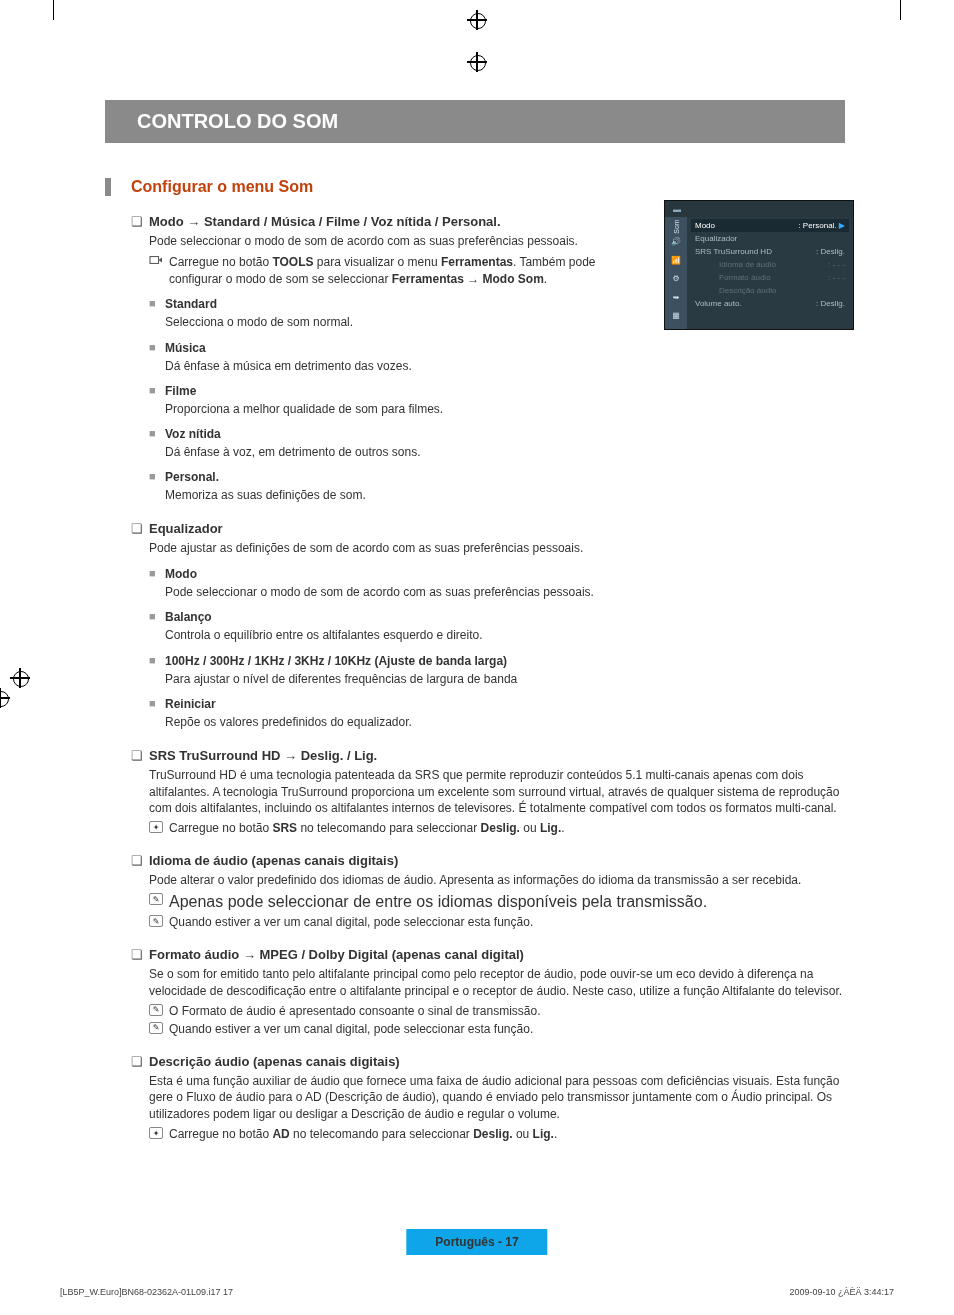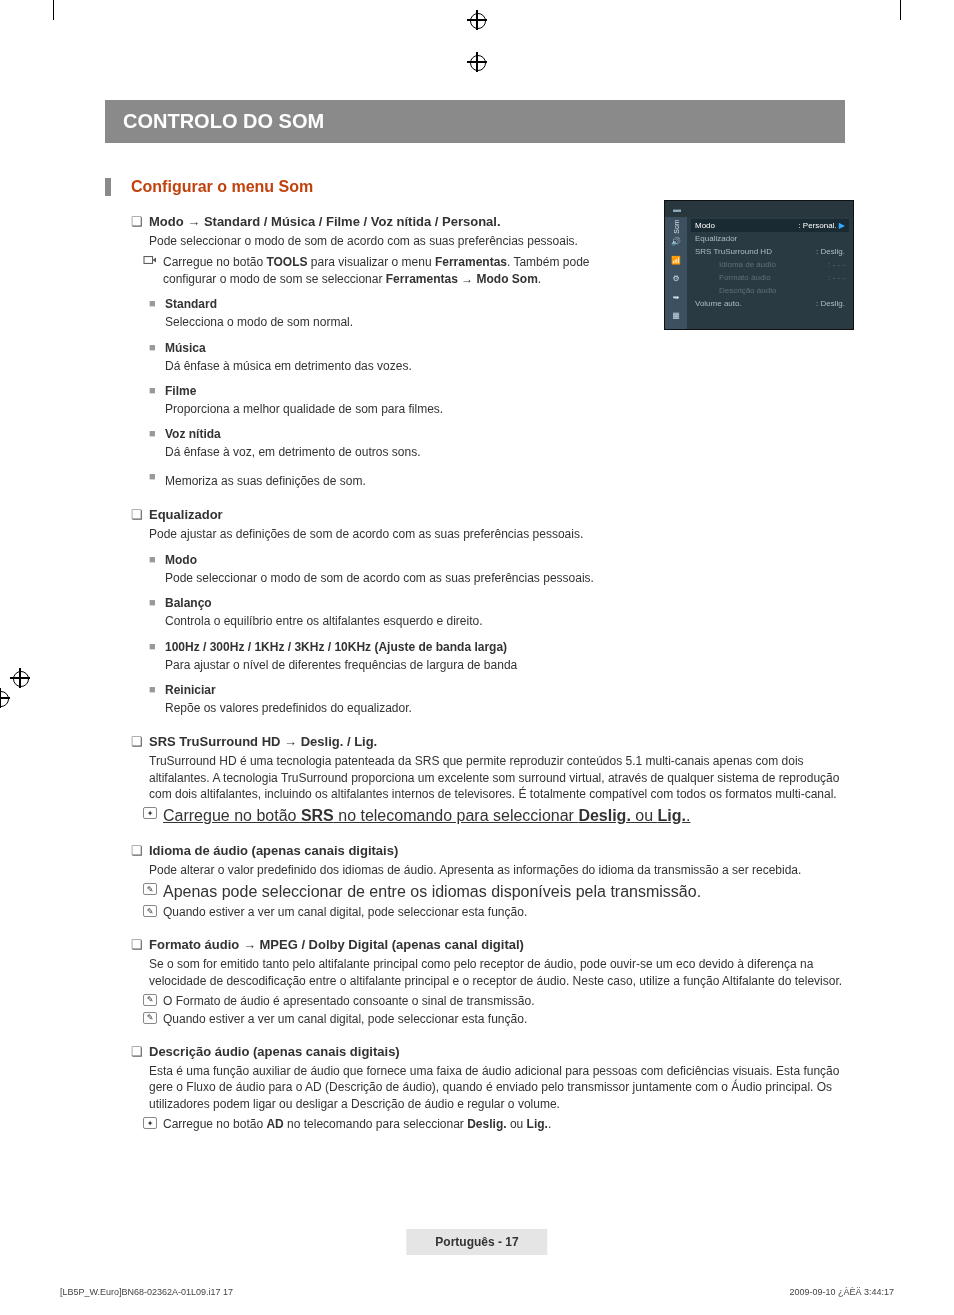--- a/index.html
+++ b/index.html
@@ -33,35 +33,35 @@
   }
   .reg::after {
     content: ""; position: absolute; left: 9px; top: 0; width: 2px; height: 20px;
     background: #000; box-shadow: -9px 9px 0 -8px #000;
   }
   .reg .hline { position:absolute; top:9px; left:0; height:2px; width:20px; background:#000;}
   .page {
     position: absolute; top: 100px; left: 105px; width: 740px;
   }
   .title-bar {
-    background: #8a8a8a; color: #fff; padding: 10px 18px; font-size: 20px; font-weight: bold;
+    background: #8a8a8a; color: #fff; padding: 10px 32px; font-size: 20px; font-weight: bold;
   }
   .section-head {
     display: flex; align-items: center; margin-top: 35px; margin-bottom: 18px;
   }
   .section-head .marker {
     width: 6px; height: 18px; background: #8a8a8a; margin-right: 20px;
   }
   .section-head .text { font-size: 16px; font-weight: bold; color: #c2410c; }
   .content { padding-left: 26px; }
   .q-item { display: flex; margin-top: 10px; }
   .q-mark { width: 18px; flex-shrink:0; font-size: 13px; color:#666; }
   .q-title { font-weight: bold; font-size: 13px; }
   .desc { margin-left: 18px; margin-top: 4px; font-size: 12px; line-height: 1.4; color:#333; }
-  .tool-line { margin-left: 12px; margin-top: 4px; display: flex; align-items: flex-start; }
+  .tool-line { margin-left: 18px; margin-top: 4px; display: flex; align-items: flex-start; }
   .tool-icon { width: 14px; height: 12px; margin-right: 6px; flex-shrink:0; }
   .note-icon { width: 14px; height: 12px; margin-right: 6px; flex-shrink:0; border:1px solid #888; border-radius:2px; font-size:8px; display:flex;align-items:center;justify-content:center;}
   .sub-item { display: flex; margin-top: 10px; margin-left: 18px;}
   .sub-mark { width: 16px; flex-shrink:0; color:#999; font-size:11px; }
   .sub-body { flex:1; }
   .sub-title { font-weight: bold; font-size: 12px; }
   .sub-desc { font-size: 12px; margin-top:3px; line-height:1.35; }
   .osd {
     position: absolute; top: 200px; right: 100px; width: 190px; height: 130px;
     background: #2a3a42; border: 1px solid #111; font-size: 8px; color: #d8e4e8;
@@ -72,21 +72,21 @@
   .osd-left { width: 22px; background:#3c5060; display:flex; flex-direction:column; align-items:center; justify-content:space-around; padding:4px 0;}
   .osd-left .ico { width:14px; height:14px; display:flex;align-items:center;justify-content:center; color:#cde;}
   .osd-left .label-v { transform: rotate(-90deg); font-size:7px; color:#d0e0e8; white-space:nowrap; }
   .osd-right { flex:1; padding:2px 4px; }
   .osd-row { display:flex; justify-content:space-between; padding:2px 4px; font-size:8px;color:#aebcc3;}
   .osd-row.sel { background:#1a2a32; color:#fff; }
   .osd-row .arrow { color:#3af; font-size:8px;}
   .osd-row.dim { color:#607078;margin-left:24px; }
   .page-foot {
     position:absolute; bottom:60px; left:50%; transform:translateX(-50%);
-    background:#e5e5e5; padding:6px 29px; font-weight:bold; font-size:12px; color:#333;
+    background:#0ea5e9; padding:6px 29px; font-weight:bold; font-size:12px; color:#333;
   }
   .bottom-info {
     position:absolute; bottom:18px; left:60px; right:60px; display:flex; justify-content:space-between;
     font-size:9px; color:#444;
   }
   strong { font-weight:bold; }
   .right-col { width: 520px; }
 </style>
 </head>
 <body>
@@ -154,20 +154,21 @@
         <div class="sub-item">
           <div class="sub-mark">■</div>
           <div class="sub-body">
             <div class="sub-title">Voz nítida</div>
             <div class="sub-desc">Dá ênfase à voz, em detrimento de outros sons.</div>
           </div>
         </div>
         <div class="sub-item">
           <div class="sub-mark">■</div>
           <div class="sub-body">
+            <div class="sub-title">Personal.</div>
             <div class="sub-desc">Memoriza as suas definições de som.</div>
           </div>
         </div>
       </div>
   </div>
 
   <div class="content" style="margin-top:18px;">
     <div class="q-item">
       <div class="q-mark">❏</div>
       <div class="q-title">Equalizador</div>
@@ -206,21 +207,21 @@
   </div>
 
   <div class="content" style="margin-top:18px;">
     <div class="q-item">
       <div class="q-mark">❏</div>
       <div class="q-title">SRS TruSurround HD → Deslig. / Lig.</div>
     </div>
     <div class="desc">TruSurround HD é uma tecnologia patenteada da SRS que permite reproduzir conteúdos 5.1 multi-canais apenas com dois altifalantes. A tecnologia TruSurround proporciona um excelente som surround virtual, através de qualquer sistema de reprodução com dois altifalantes, incluindo os altifalantes internos de televisores. É totalmente compatível com todos os formatos multi-canal.</div>
     <div class="tool-line">
       <div class="note-icon">✦</div>
-      <div style="font-size:16px;text-decoration:underline;">
+      <div style="font-size:12px;">
         <span>Carregue no botão </span><strong>SRS</strong><span> no telecomando para seleccionar </span><strong>Deslig.</strong><span> ou </span><strong>Lig.</strong><span>.</span>
       </div>
     </div>
   </div>
 
   <div class="content" style="margin-top:18px;">
     <div class="q-item">
       <div class="q-mark">❏</div>
       <div class="q-title">Idioma de áudio (apenas canais digitais)</div>
     </div>

